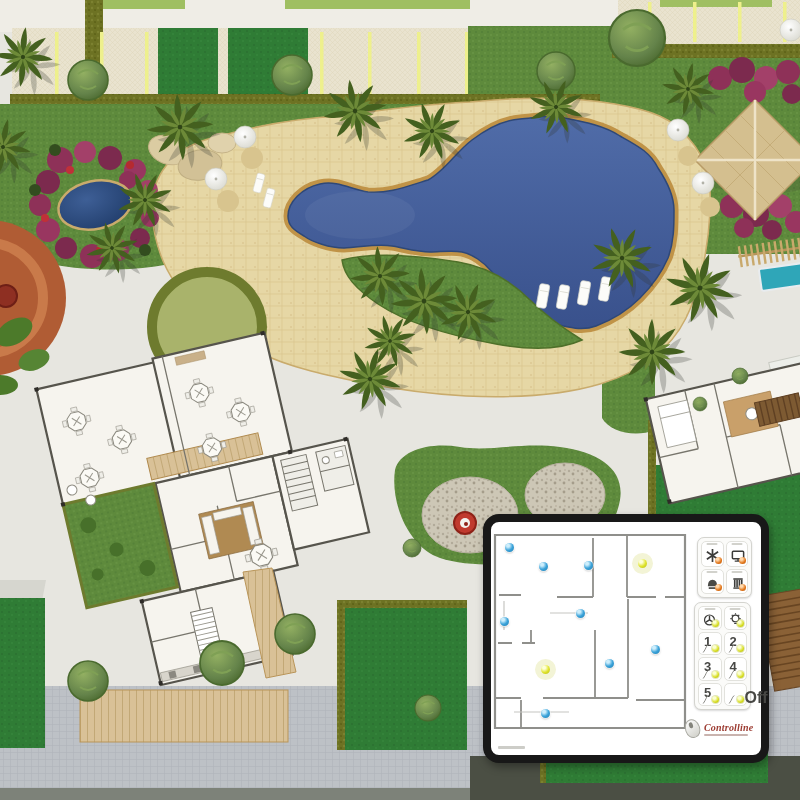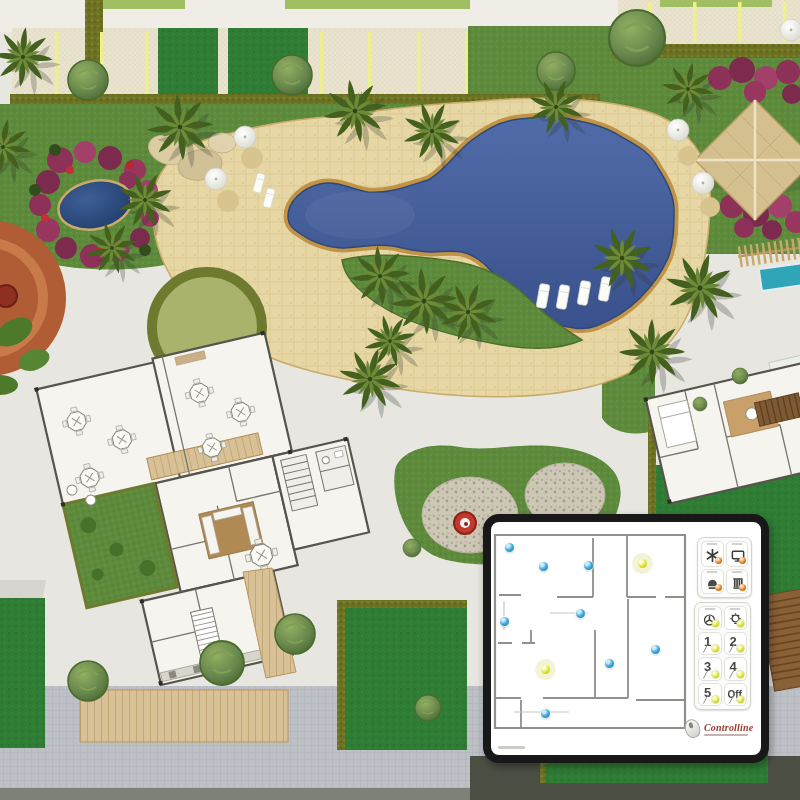--- a/index.html
+++ b/index.html
@@ -23,21 +23,21 @@
   .cell{position:relative;background:#ffffff;border:1px solid #e2e2dd;border-radius:5px;}
   .mini{position:absolute;top:1px;left:50%;transform:translateX(-50%);width:11px;height:2px;
         background:#d2d2cc;border-radius:1px;}
   .odot{position:absolute;right:1px;bottom:2px;width:7px;height:7px;border-radius:50%;
         background:radial-gradient(circle at 35% 30%,#ffd9ad 0 18%,#e2761a 60%,#b55a0e 100%);}
   .ydot{position:absolute;right:2px;bottom:2px;width:7px;height:7px;border-radius:50%;
         background:radial-gradient(circle at 35% 30%,#fbffd0 0 18%,#d8de25 60%,#aab010 100%);
         box-shadow:0 0 0 1px rgba(200,205,120,.5);}
   .icon{position:absolute;left:3px;top:6px;}
   .num{position:absolute;left:5px;top:1px;font:700 13px "Liberation Sans",sans-serif;color:#474744;}
-  .num.off{font-size:10px;left:3px;top:5px;}
+  .num.off{font-size:16px;left:20px;top:5px;}
   .slash{position:absolute;left:3px;bottom:1px;}
   .logo{position:absolute;left:194px;top:197px;width:70px;display:flex;align-items:center;gap:4px;}
   .mouse{width:13px;height:17px;background:linear-gradient(160deg,#ffffff,#cfcfc8);
          border:1px solid #a8a8a0;border-radius:50% 50% 46% 46%;transform:rotate(-18deg);
          position:relative;flex:0 0 auto;}
   .mouse::after{content:"";position:absolute;left:4px;top:2px;width:4px;height:6px;border-radius:50%;background:#84847c;}
   .brand{font:italic 700 10px "Liberation Serif",serif;color:#9c3b31;letter-spacing:.2px;white-space:nowrap;}
   .tagline-bar{margin-top:1px;width:44px;height:2px;background:#c9b3ae;border-radius:1px;}
   .microtext{position:absolute;left:7px;bottom:6px;width:27px;height:3px;background:#cdcdc8;border-radius:1px;}
 </style>

